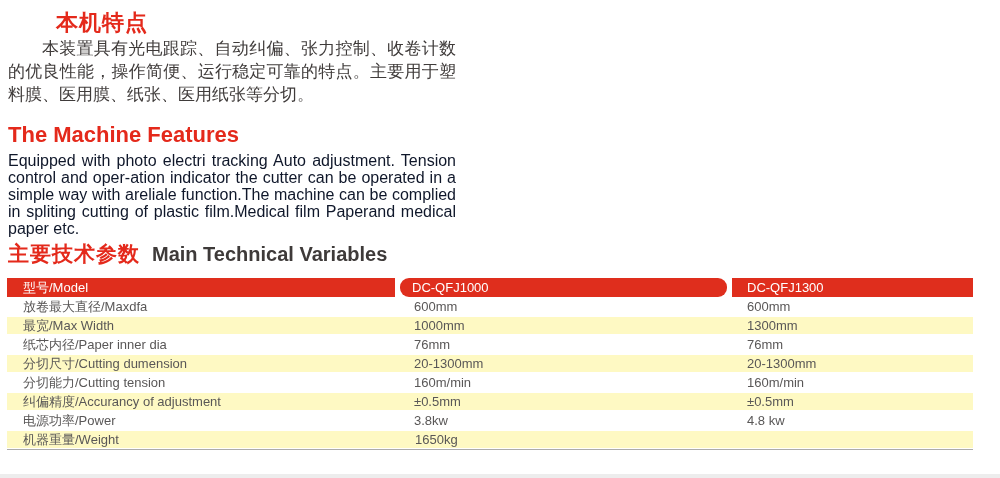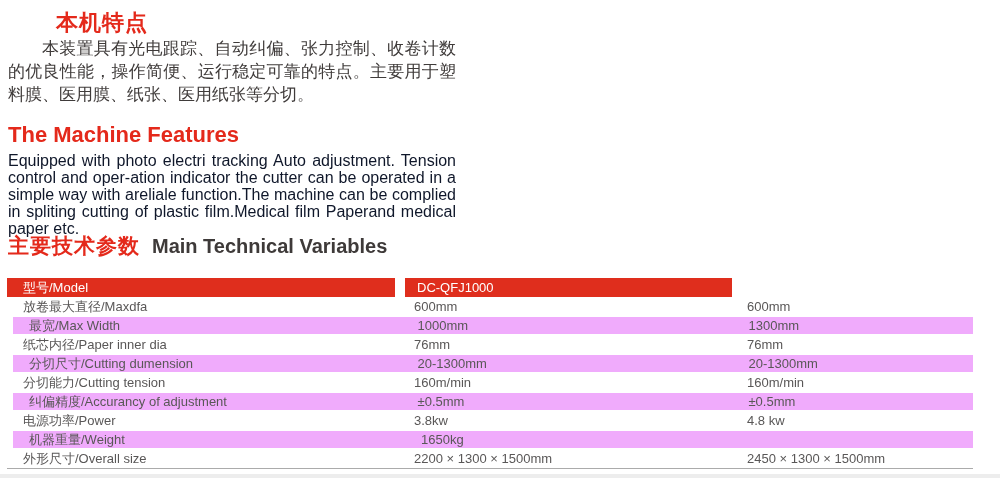--- a/index.html
+++ b/index.html
@@ -25,53 +25,52 @@
   .title-en {
     position: absolute; left: 8px; top: 122px;
     font-size: 22px; font-weight: bold; color: #e4291b;
   }
   .para-en {
     position: absolute; left: 8px; top: 152px; width: 448px;
     font-size: 16px; line-height: 17px; color: #0f172a;
     text-align: justify;
   }
   .section-title {
-    position: absolute; left: 8px; top: 232px;
+    position: absolute; left: 8px; top: 240px;
     white-space: nowrap;
   }
   .section-title .cn {
     font-size: 21px; font-weight: bold; color: #e4291b;
     letter-spacing: 1px;
   }
   .section-title .en {
     font-size: 20px; font-weight: bold; color: #3e3a39;
     margin-left: 12px;
   }
   .spec-table {
     position: absolute; left: 7px; top: 278px; width: 966px;
     font-size: 13px; color: #595757;
   }
-  .thead { display: flex; gap: 10px; height: 19px; }
+  .thead { display: flex; gap: 5px; height: 19px; }
   .thead .cell {
     background: #df2e1d; color: #ffffff;
     height: 19px; line-height: 19px;
     box-sizing: border-box;
   }
   .thead .c1 { width: 388px; padding-left: 16px; }
-  .thead .c2 { width: 327px; padding-left: 12px; }
+  .thead .c2 { width: 327px; padding-left: 12px; border-radius: 9px; }
   .thead .c3 { width: 241px; padding-left: 15px; }
   .trow {
     display: flex; height: 19px; line-height: 19px;
     box-sizing: border-box;
   }
   .trow.striped {
-    background: #f0abfc;
+    background: #fef9c3;
     border-top: 1px solid #ffffff; border-bottom: 1px solid #ffffff;
     line-height: 17px;
-    margin-left: 6px;
   }
   .trow .cell { box-sizing: border-box; overflow: hidden; white-space: nowrap; }
   .trow .c1 { width: 393px; padding-left: 16px; }
   .trow .c2 { width: 332px; padding-left: 14px; }
   .trow .c3 { width: 241px; padding-left: 15px; }
   .table-bottom-line {
     height: 1px; background: #ababab; width: 966px;
   }
   .page-bottom-strip {
     position: absolute; left: 0; top: 474px; width: 1000px; height: 4px;
@@ -93,20 +92,21 @@
 
   <div class="section-title">
     <span class="cn">主要技术参数</span><span class="en">Main Technical Variables</span>
   </div>
 
   <div class="spec-table">
 
     <div class="thead">
       <div class="cell c1">型号/Model</div>
       <div class="cell c2">DC-QFJ1000</div>
+      <div class="cell c3">DC-QFJ1300</div>
     </div>
 
     <div class="trow">
       <div class="cell c1">放卷最大直径/Maxdfa</div>
       <div class="cell c2">600mm</div>
       <div class="cell c3">600mm</div>
     </div>
 
     <div class="trow striped">
       <div class="cell c1">最宽/Max Width</div>
@@ -142,24 +142,19 @@
       <div class="cell c1">电源功率/Power</div>
       <div class="cell c2">3.8kw</div>
       <div class="cell c3">4.8 kw</div>
     </div>
 
     <div class="trow striped">
       <div class="cell c1">机器重量/Weight</div>
       <div class="cell c3">1650kg</div>
     </div>
 
-    <div class="trow">
-      <div class="cell c1">外形尺寸/Overall size</div>
-      <div class="cell c2">2200 × 1300 × 1500mm</div>
-      <div class="cell c3">2450 × 1300 × 1500mm</div>
-    </div>
 
     <div class="table-bottom-line"></div>
   </div>
 
   <div class="page-bottom-strip"></div>
 
 </div>
 
 </body></html>

